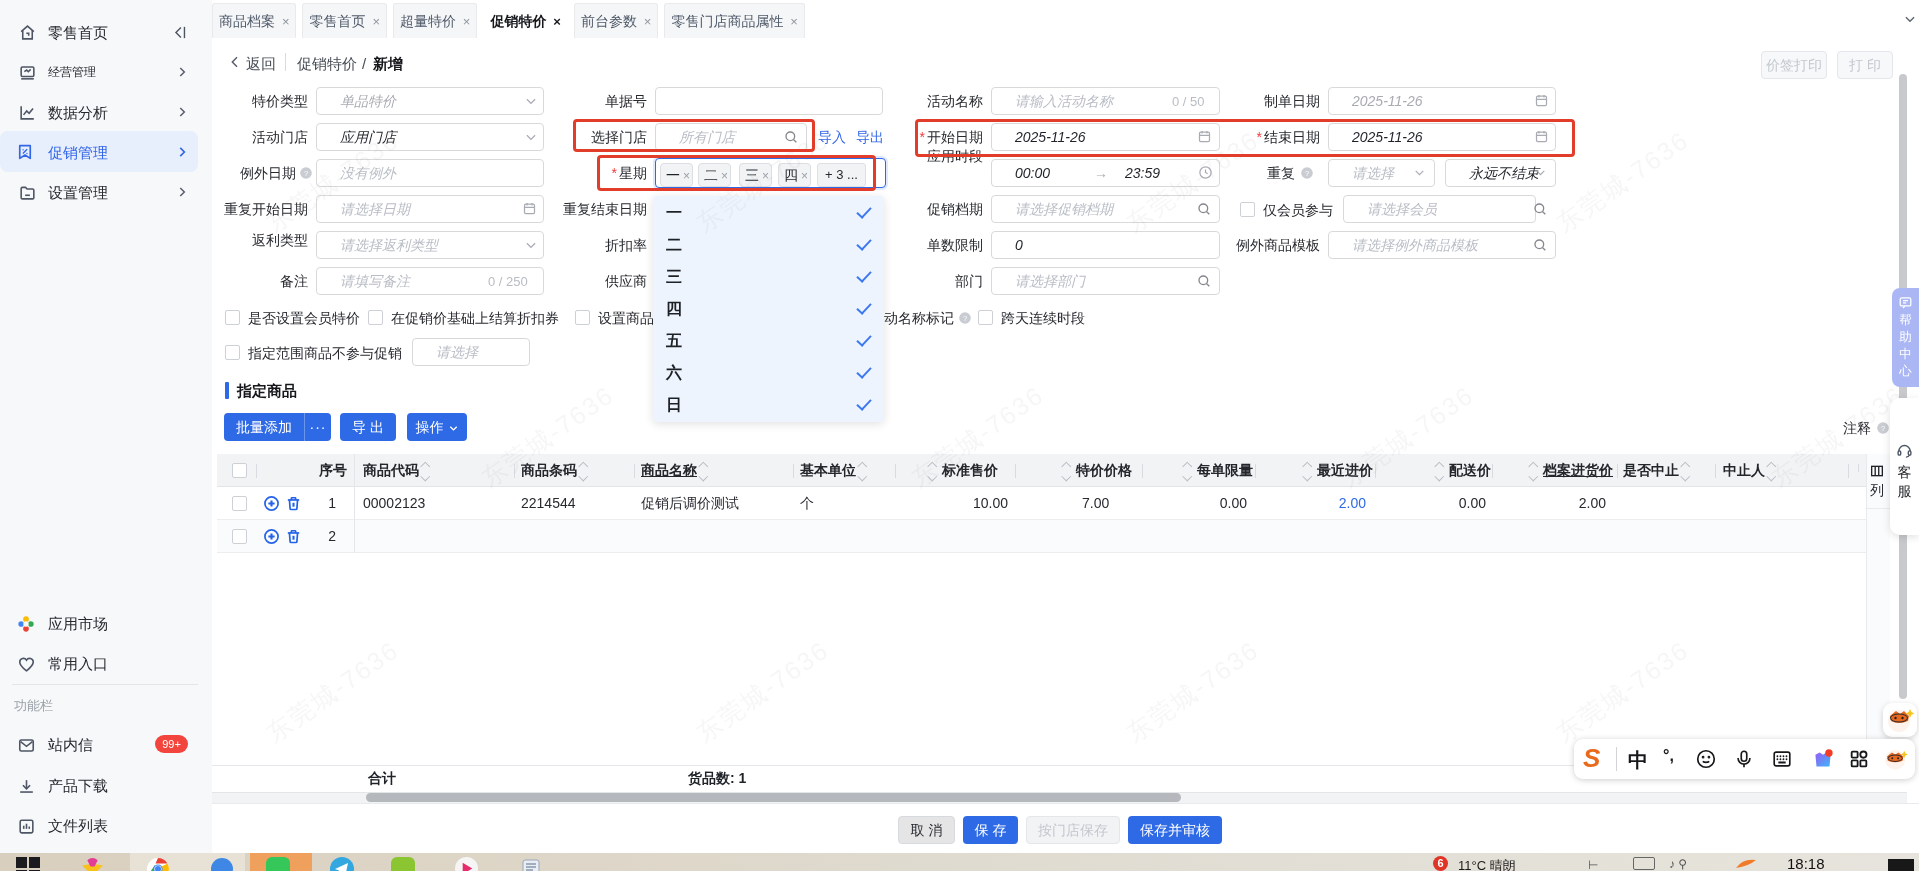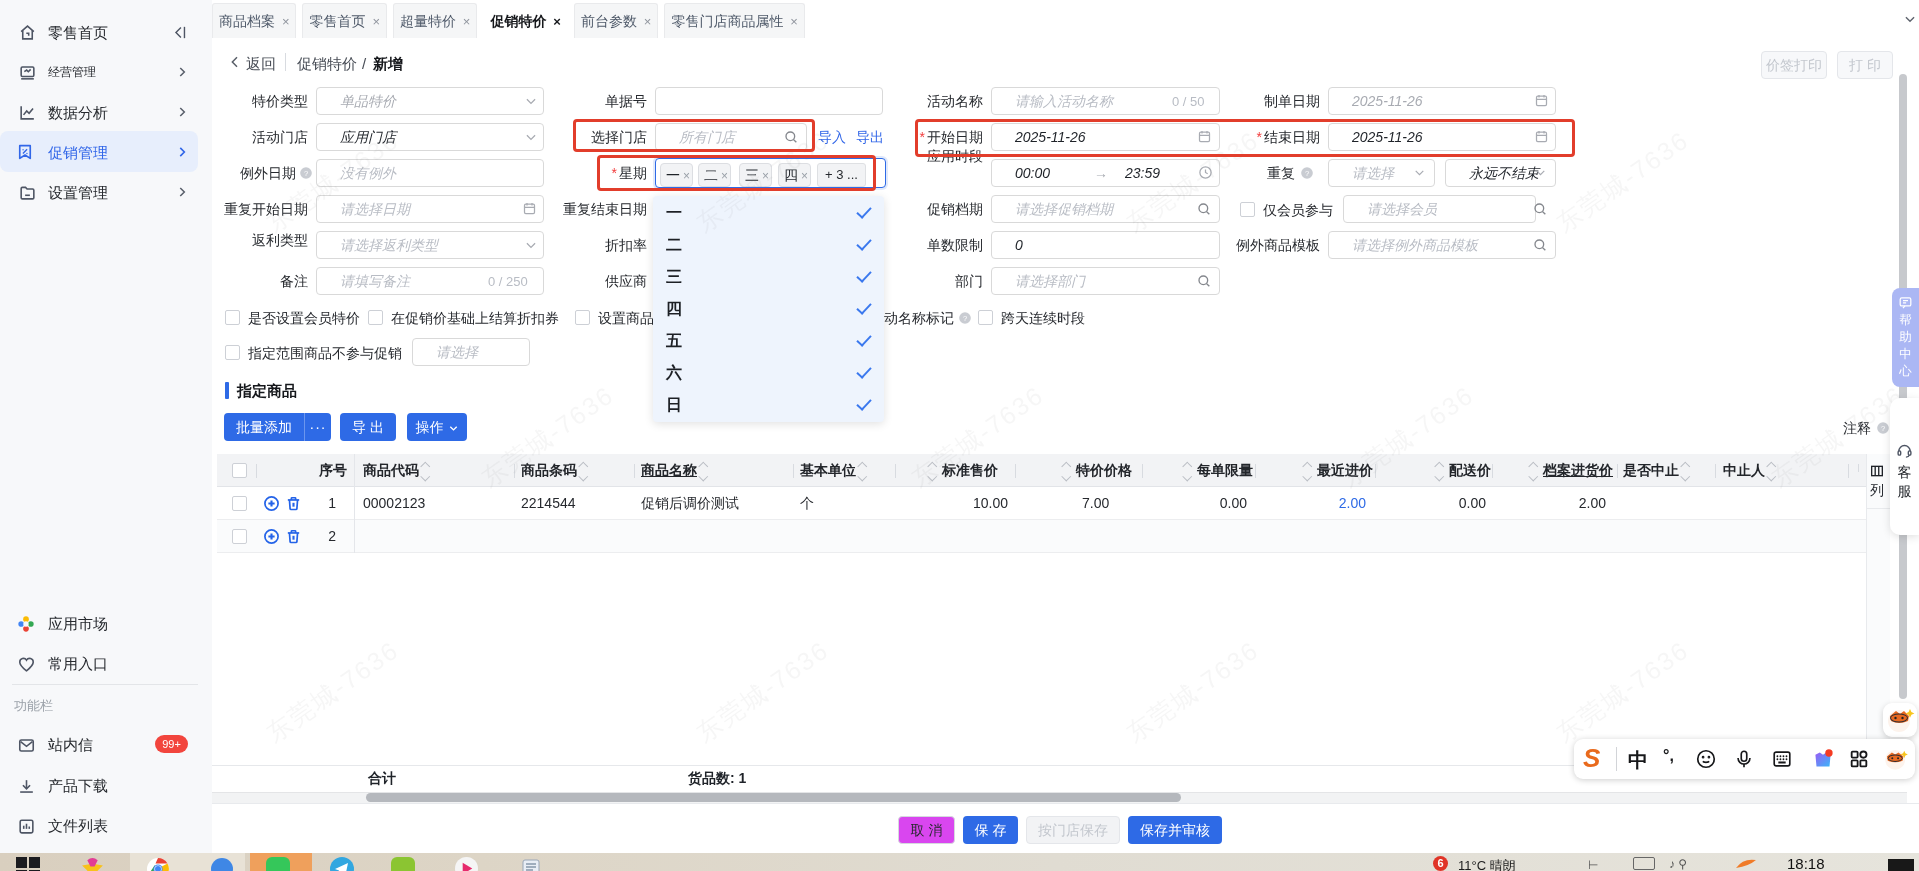--- a/index.html
+++ b/index.html
@@ -20,21 +20,21 @@
   .wm { position:absolute; color:rgba(120,120,120,0.065); font-size:25px; transform:rotate(-35deg); white-space:nowrap; z-index:1; letter-spacing:2px; }
   .hdrtxt { position:absolute; height:33px; line-height:33px; font-weight:700; font-size:14px; color:#23262b; white-space:nowrap; }
   .celltxt { position:absolute; height:33px; line-height:33px; font-size:14px; color:#26292e; white-space:nowrap; }
   .sep { position:absolute; width:1px; height:14px; background:#d8dbe0; top:464px; }
   .tab { height:35px; line-height:34px; padding:0 6px; background:#f5f6f7; color:#4e5969; font-size:14px; border:1px solid #e9eaec; border-bottom:none; border-radius:3px 3px 0 0; margin-right:6px; white-space:nowrap; }
   .tab.on { background:#fff; color:#16181c; font-weight:700; border-color:#fff; }
   .tx { color:#8f949d; font-size:13px; margin-left:3px; }
   .tx.on2 { color:#16181c; font-weight:700; }
   .blue-link { position:absolute; color:#3166e8; font-size:14px; height:28px; line-height:28px; }
   .btn-blue { position:absolute; height:28px; background:#2e6ae6; color:#fff; border-radius:4px; font-size:14px; text-align:center; line-height:28px; }
-  .btn-plain { position:absolute; height:28px; background:#d946ef; color:#26292e; border:1px solid #d6d9de; border-radius:4px; font-size:14px; text-align:center; line-height:26px; }
+  .btn-plain { position:absolute; height:28px; background:#e5e5e5; color:#26292e; border:1px solid #d6d9de; border-radius:4px; font-size:14px; text-align:center; line-height:26px; }
   .btn-dis { position:absolute; height:28px; background:#f7f8fa; color:#c3c7ce; border:1px solid #e4e6ea; border-radius:4px; font-size:14px; text-align:center; line-height:26px; }
   .tag { position:absolute; top:163px; height:24px; width:33px; background:#f2f3f5; border:1px solid #dcdee2; border-radius:4px; font-size:14px; line-height:22px; padding-left:5px; color:#1f2329; }
   .tag::after { content:"×"; color:#9aa0a8; font-size:12px; margin-left:3px; }
   .tag2 { position:absolute; top:163px; height:24px; width:49px; background:#f2f3f5; border:1px solid #dee0e3; border-radius:3px; font-size:13px; line-height:22px; text-align:center; color:#26292e; }
   .ditem { height:32px; line-height:32px; padding-left:13px; font-size:16px; font-weight:600; color:#1d2025; position:relative; }
   .ditem::after { content:""; position:absolute; right:13px; top:10px; width:12px; height:6px; border-left:2.5px solid #3a78ee; border-bottom:2.5px solid #3a78ee; transform:rotate(-47deg); }
   .scar { position:absolute; top:461px; width:10px; height:20px; }
   .scar::before { content:""; position:absolute; left:1px; top:2px; width:5.5px; height:5.5px; border-left:1.7px solid #b9bdc4; border-top:1.7px solid #b9bdc4; transform:rotate(45deg); }
   .scar::after { content:""; position:absolute; left:1px; bottom:2px; width:5.5px; height:5.5px; border-right:1.7px solid #b9bdc4; border-bottom:1.7px solid #b9bdc4; transform:rotate(45deg); }
 </style>

